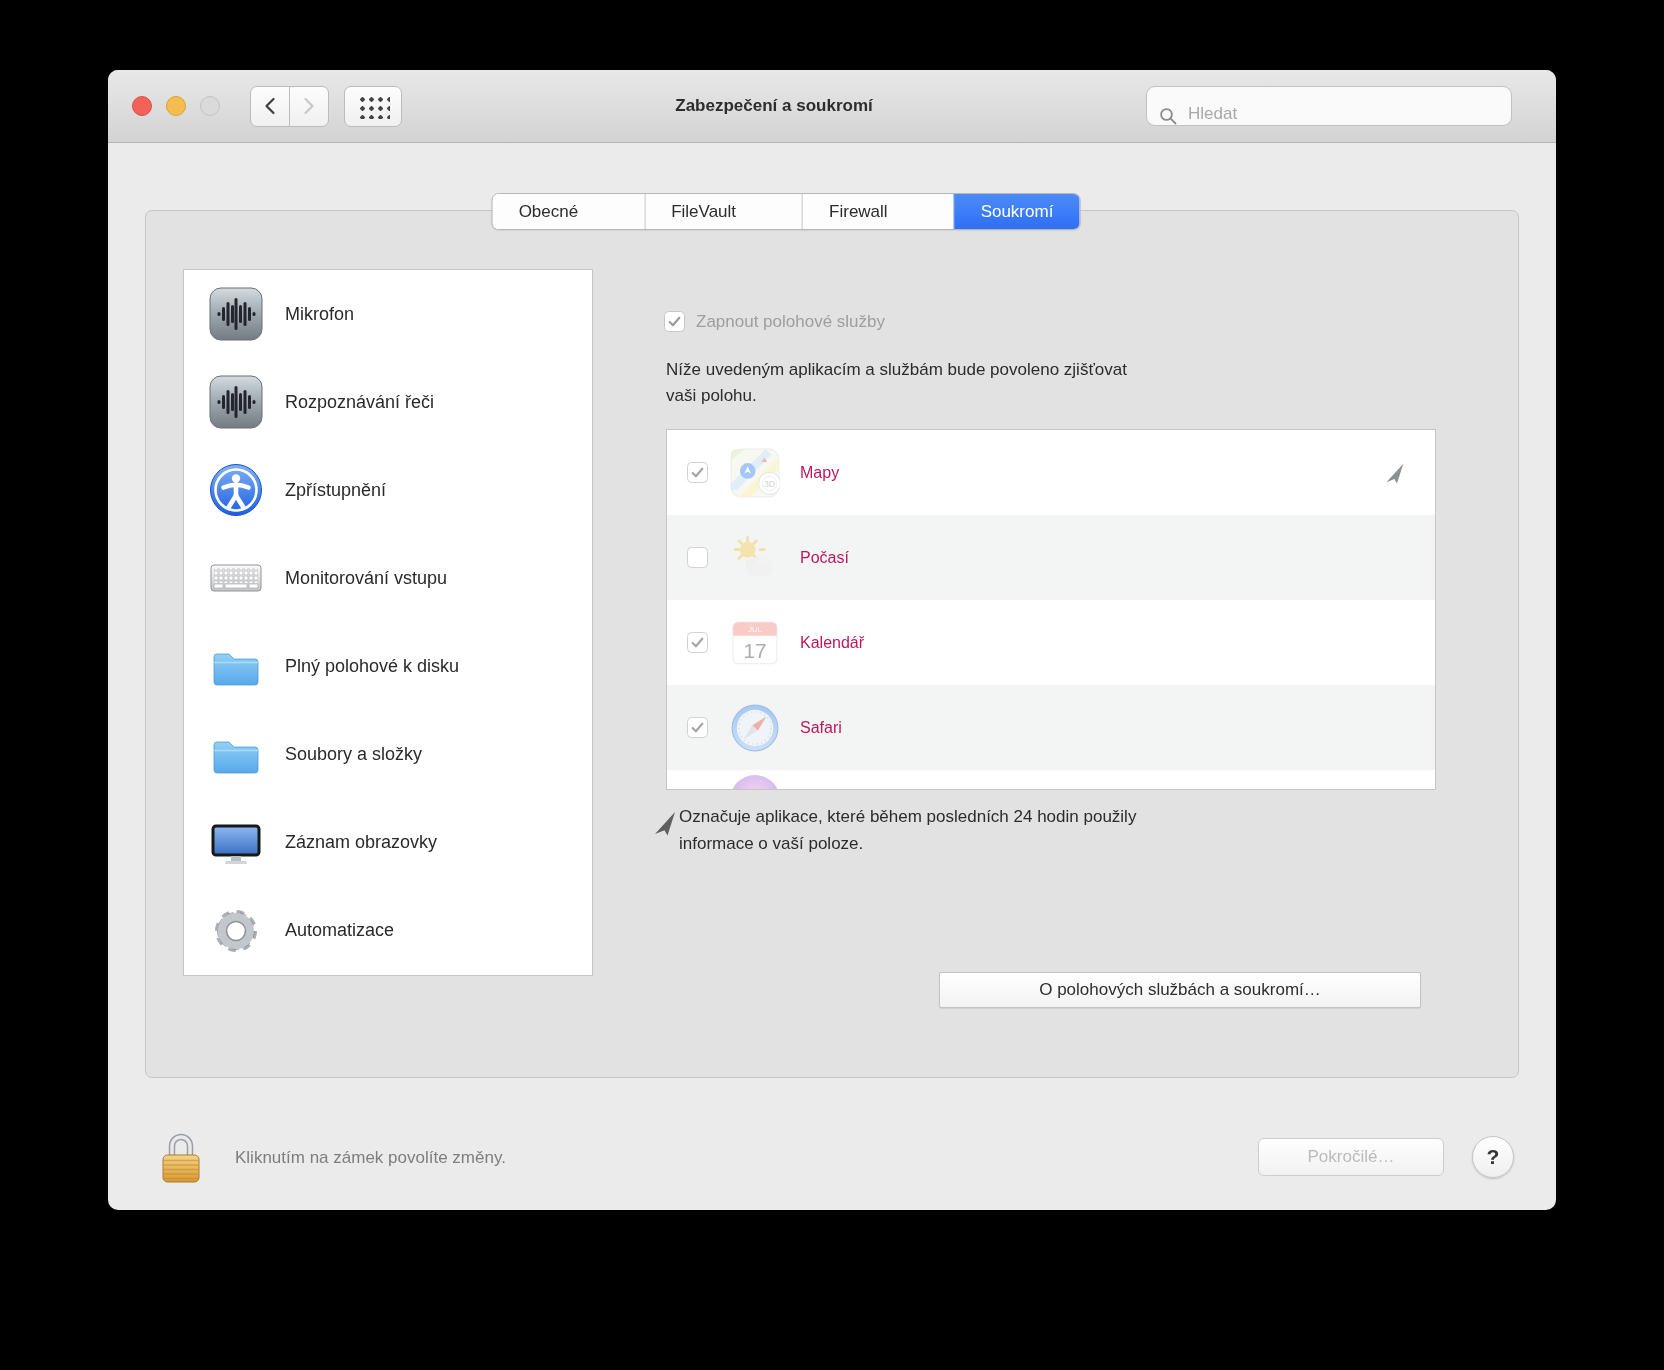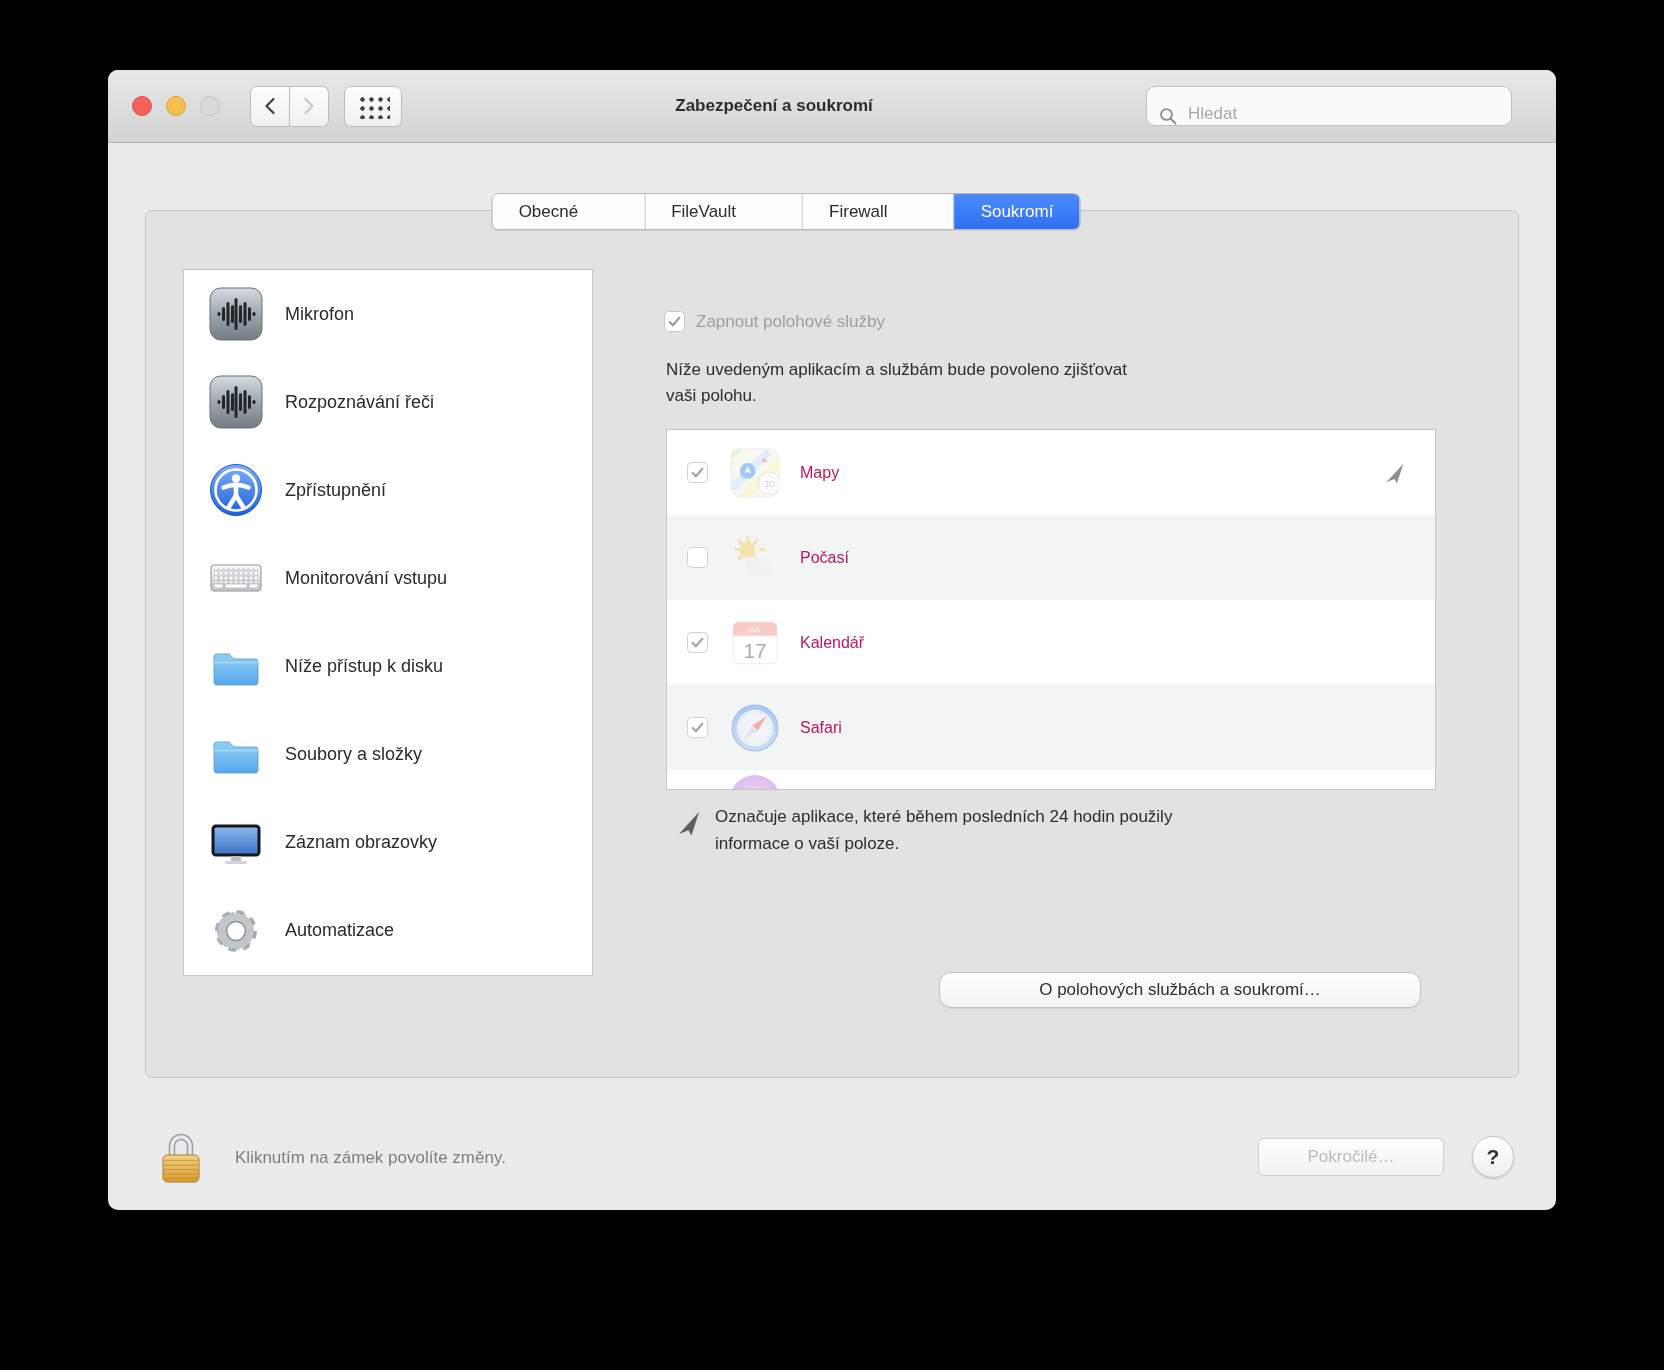--- a/index.html
+++ b/index.html
@@ -73,25 +73,25 @@
   .app-list{position:absolute;left:520px;top:218px;width:770px;height:361px;box-sizing:border-box;
     background:#fff;border:1px solid #c6c5c5;overflow:hidden;}
   .app-row{height:85px;display:flex;align-items:center;padding-left:20px;box-sizing:border-box;}
   .app-row:nth-child(even){background:#f3f4f4;}
   .app-row .checkbox{color:#a5a5a5;border-color:#d3d2d2;}
   .app-icon{width:50px;height:50px;margin-left:22px;opacity:.45;flex:none;display:block;}
   .app-label{font-size:16px;color:#be185d;margin-left:20px;}
   .row-arrow{margin-left:auto;margin-right:30px;display:flex;}
   .partial-icon{width:50px;height:50px;border-radius:50%;margin:5px 0 0 63px;opacity:.5;
     background:radial-gradient(circle at 50% 40%,#f2a8e2 0%,#b07ae0 55%,#7e58d8 100%);}
-  .legend{position:absolute;left:529px;top:592px;display:flex;gap:14px;}
+  .legend{position:absolute;left:505px;top:592px;display:flex;gap:2px;}
   .legend-arrow{margin-top:7px;display:flex;}
   .legend-text{font-size:17px;color:#2c2c2c;line-height:27px;white-space:pre-line;}
   .about-btn{position:absolute;left:793px;top:761px;width:482px;height:36px;box-sizing:border-box;
-    border-radius:12px;background:linear-gradient(#ffffff,#f4f3f3);border:1px solid #c4c3c3;
+    border-radius:2px;background:linear-gradient(#ffffff,#f4f3f3);border:1px solid #c4c3c3;
     font-size:17px;color:#2e2e2e;display:flex;align-items:center;justify-content:center;
     box-shadow:0 1px 1px rgba(0,0,0,.08);}
   
   .lock{position:absolute;left:50px;top:1058px;width:46px;height:58px;}
   .lock-text{position:absolute;left:127px;top:1078px;font-size:17px;color:#7f7e7e;}
   .advanced-btn{position:absolute;left:1150px;top:1068px;width:186px;height:38px;box-sizing:border-box;
     border-radius:6px;background:linear-gradient(#fefefe,#f3f2f2);border:1px solid #cecdcd;
     color:#bcbbbb;font-size:17px;display:flex;align-items:center;justify-content:center;}
   .help-btn{position:absolute;left:1364px;top:1066px;width:42px;height:42px;border-radius:50%;
     background:linear-gradient(#ffffff,#f0efef);border:1px solid #c6c5c5;
@@ -240,21 +240,21 @@
           <rect x="40" y="33" width="9" height="4" fill="#ffffff" stroke="#9aa0a5" stroke-width="0.6"></rect>
         </svg>
         <span class="side-label">Monitorování vstupu</span>
       </div>
 
       <div class="side-item">
         <svg class="side-icon" viewBox="0 0 54 54">
           <path d="M5 17 a3 3 0 0 1 3 -3 h12 l5 5 h21 a3 3 0 0 1 3 3 v20 a3 3 0 0 1 -3 3 H8 a3 3 0 0 1 -3 -3 z" fill="url(#gFold)" stroke="#4f9bd4" stroke-width="0.8"></path>
           <path d="M5 22.5 h45" stroke="#aadcf8" stroke-width="1.6"></path>
         </svg>
-        <span class="side-label">Níže přístup k disku</span>
+        <span class="side-label">Plný polohové k disku</span>
       </div>
 
       <div class="side-item">
         <svg class="side-icon" viewBox="0 0 54 54">
           <path d="M5 17 a3 3 0 0 1 3 -3 h12 l5 5 h21 a3 3 0 0 1 3 3 v20 a3 3 0 0 1 -3 3 H8 a3 3 0 0 1 -3 -3 z" fill="url(#gFold)" stroke="#4f9bd4" stroke-width="0.8"></path>
           <path d="M5 22.5 h45" stroke="#aadcf8" stroke-width="1.6"></path>
         </svg>
         <span class="side-label">Soubory a složky</span>
       </div>
 

